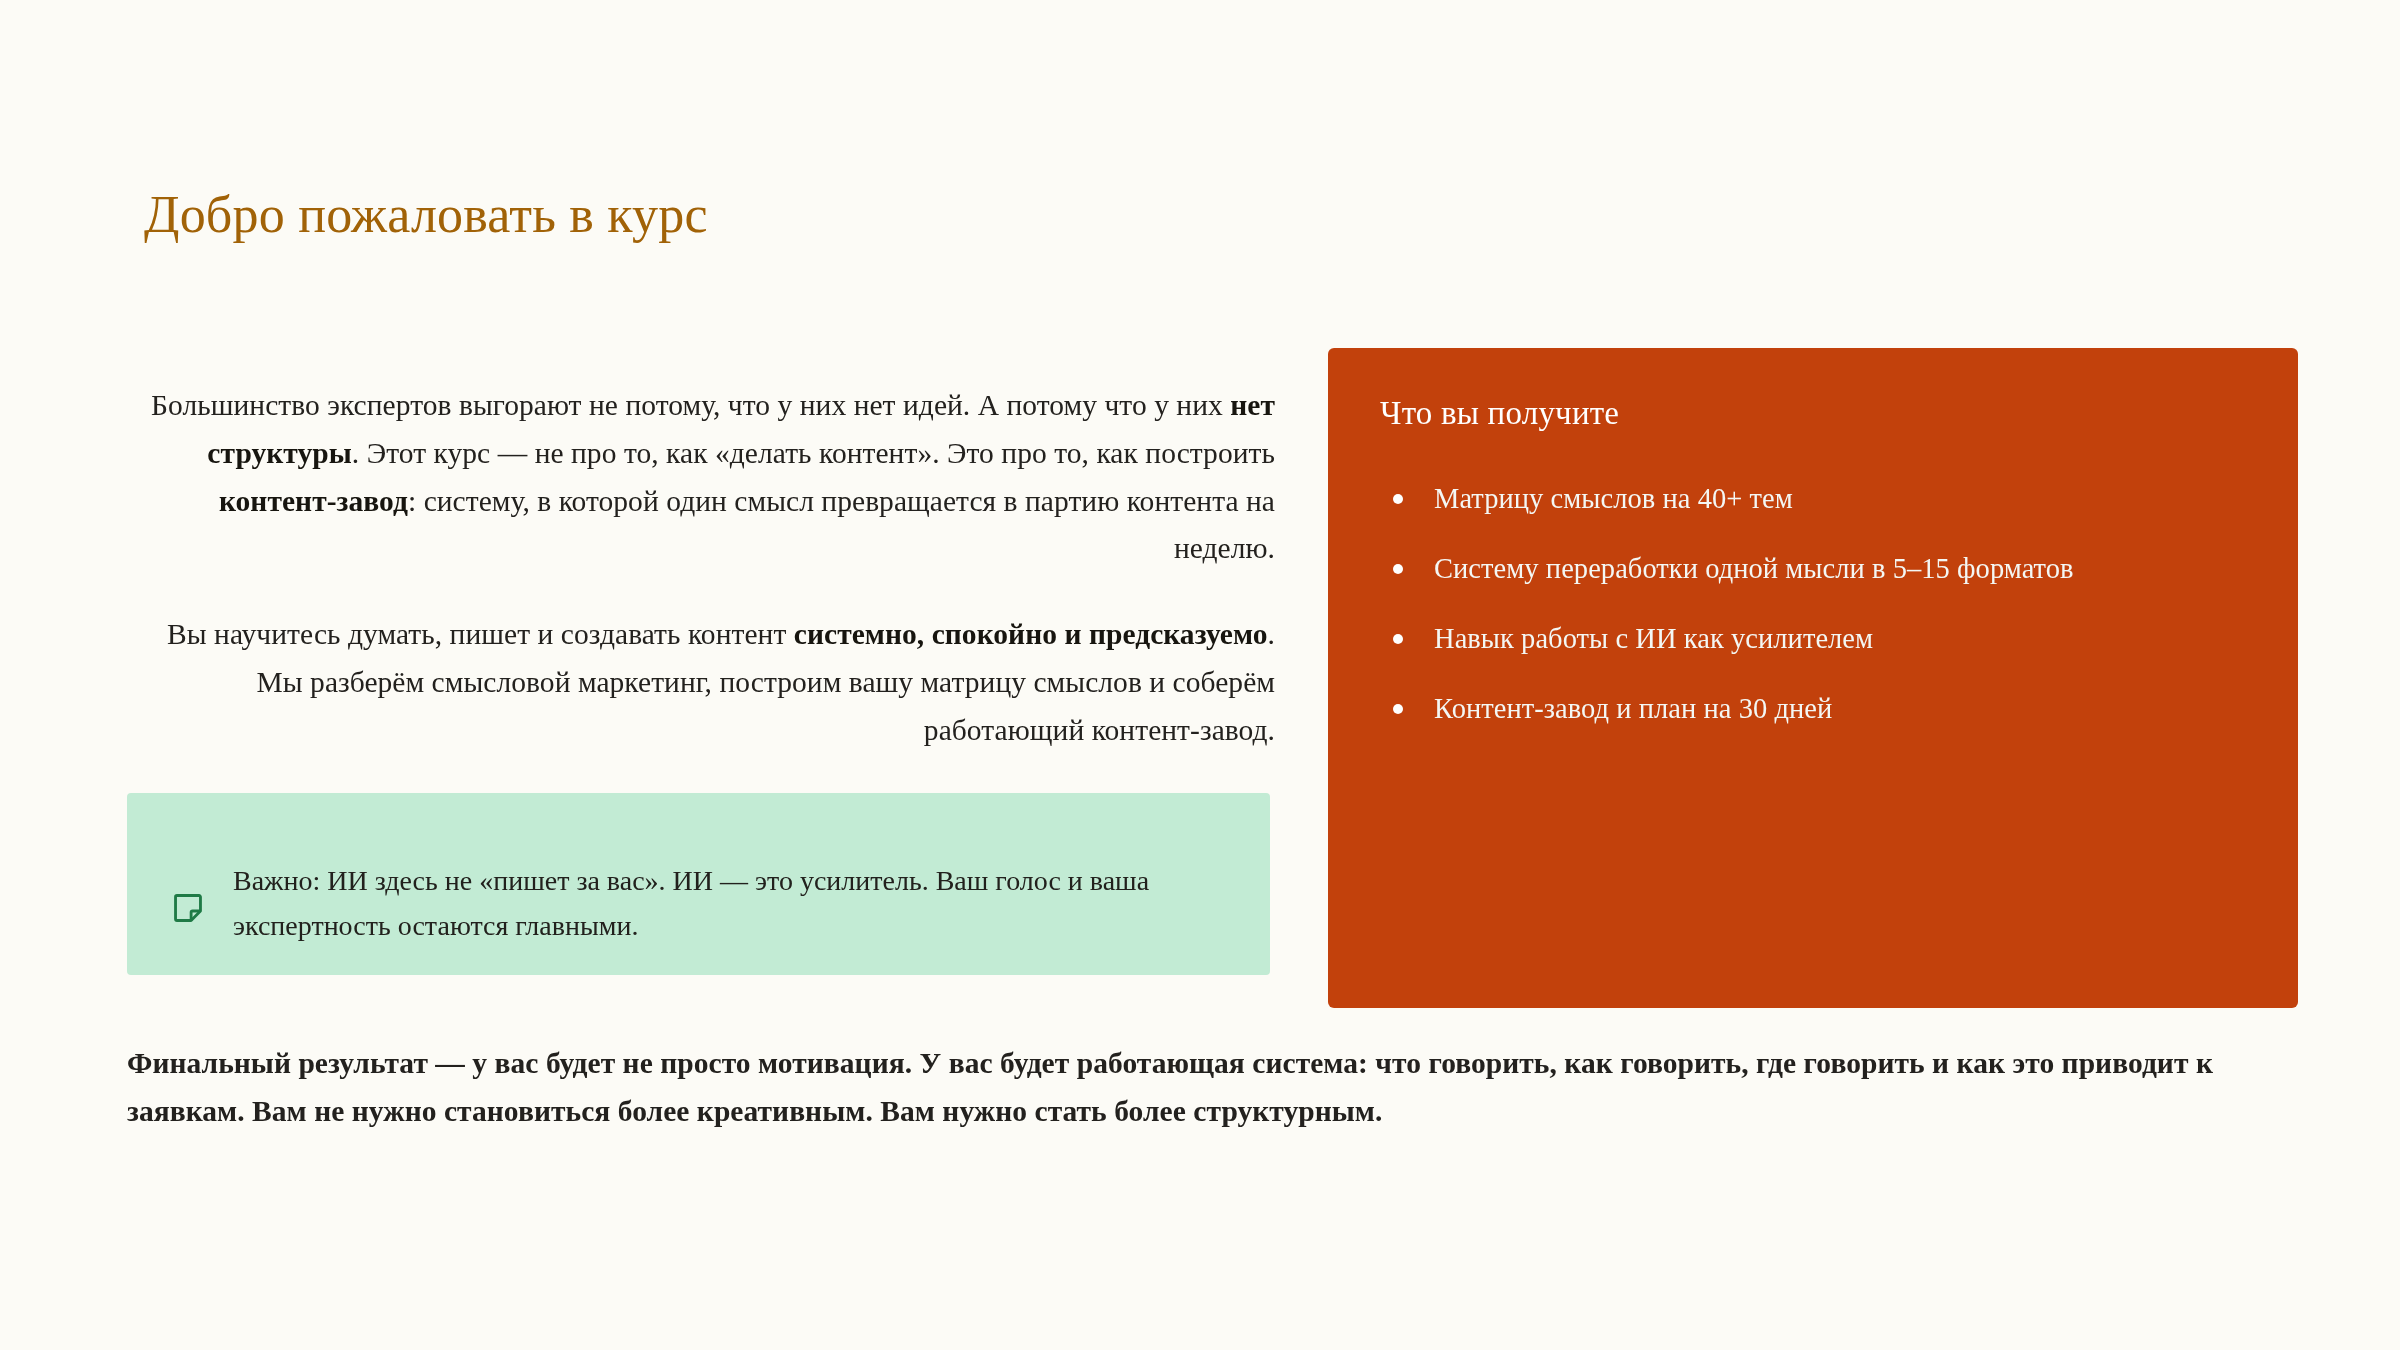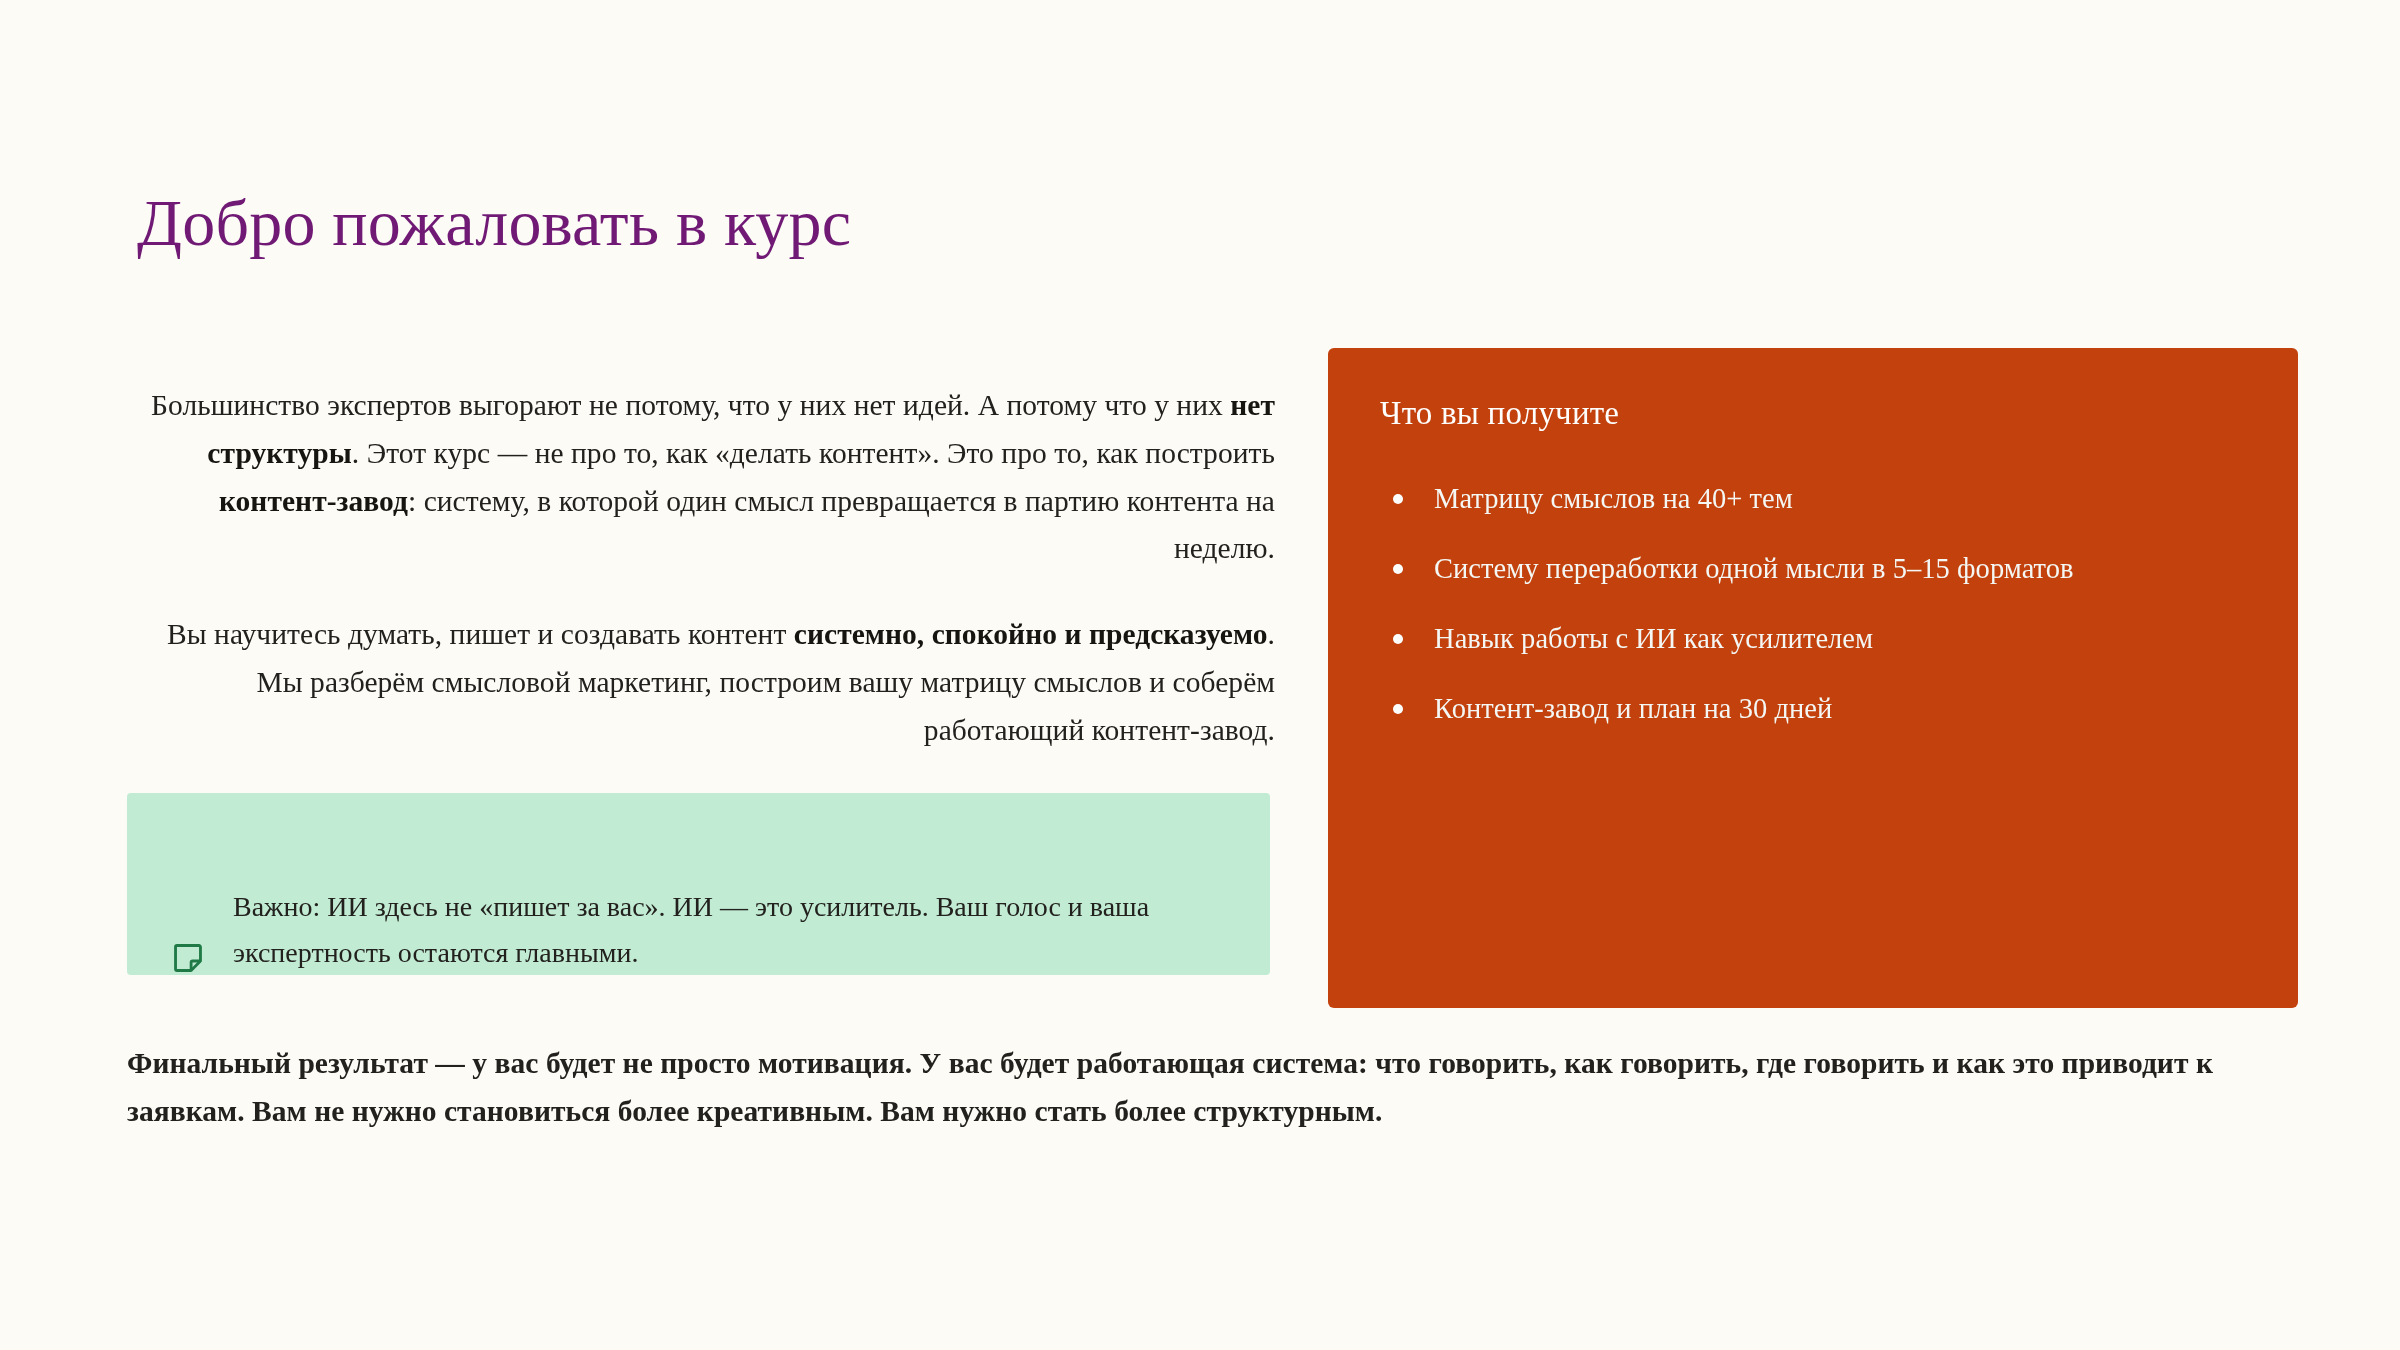--- a/index.html
+++ b/index.html
@@ -18,29 +18,29 @@
   .page {
     position: relative;
     width: 2400px;
     height: 1350px;
     box-sizing: border-box;
   }
 
   
   .page-title {
     position: absolute;
-    left: 137px;
+    left: 144px;
     top: 185px;
     margin: 0;
     font-family: "Liberation Serif", "DejaVu Serif", serif;
-    font-size: 66px;
+    font-size: 52px;
     font-weight: 400;
     line-height: 1.15;
     letter-spacing: 0.2px;
-    color: #701a75;
+    color: #a16207;
     white-space: nowrap;
   }
 
   
   .left-col {
     position: absolute;
     left: 127px;
     top: 382px;
     width: 1148px;
     text-align: right;
@@ -66,21 +66,21 @@
     position: absolute;
     left: 127px;
     top: 793px;
     width: 1143px;
     height: 182px;
     box-sizing: border-box;
     background: #c2ebd4;
     border-radius: 4px;
     padding: 38px 44px 0 44px;
     display: flex;
-    align-items: flex-end;
+    align-items: center;
     gap: 28px;
   }
 
   .callout-icon {
     flex: 0 0 auto;
     width: 34px;
     height: 34px;
     margin-top: 10px;
     display: block;
   }

